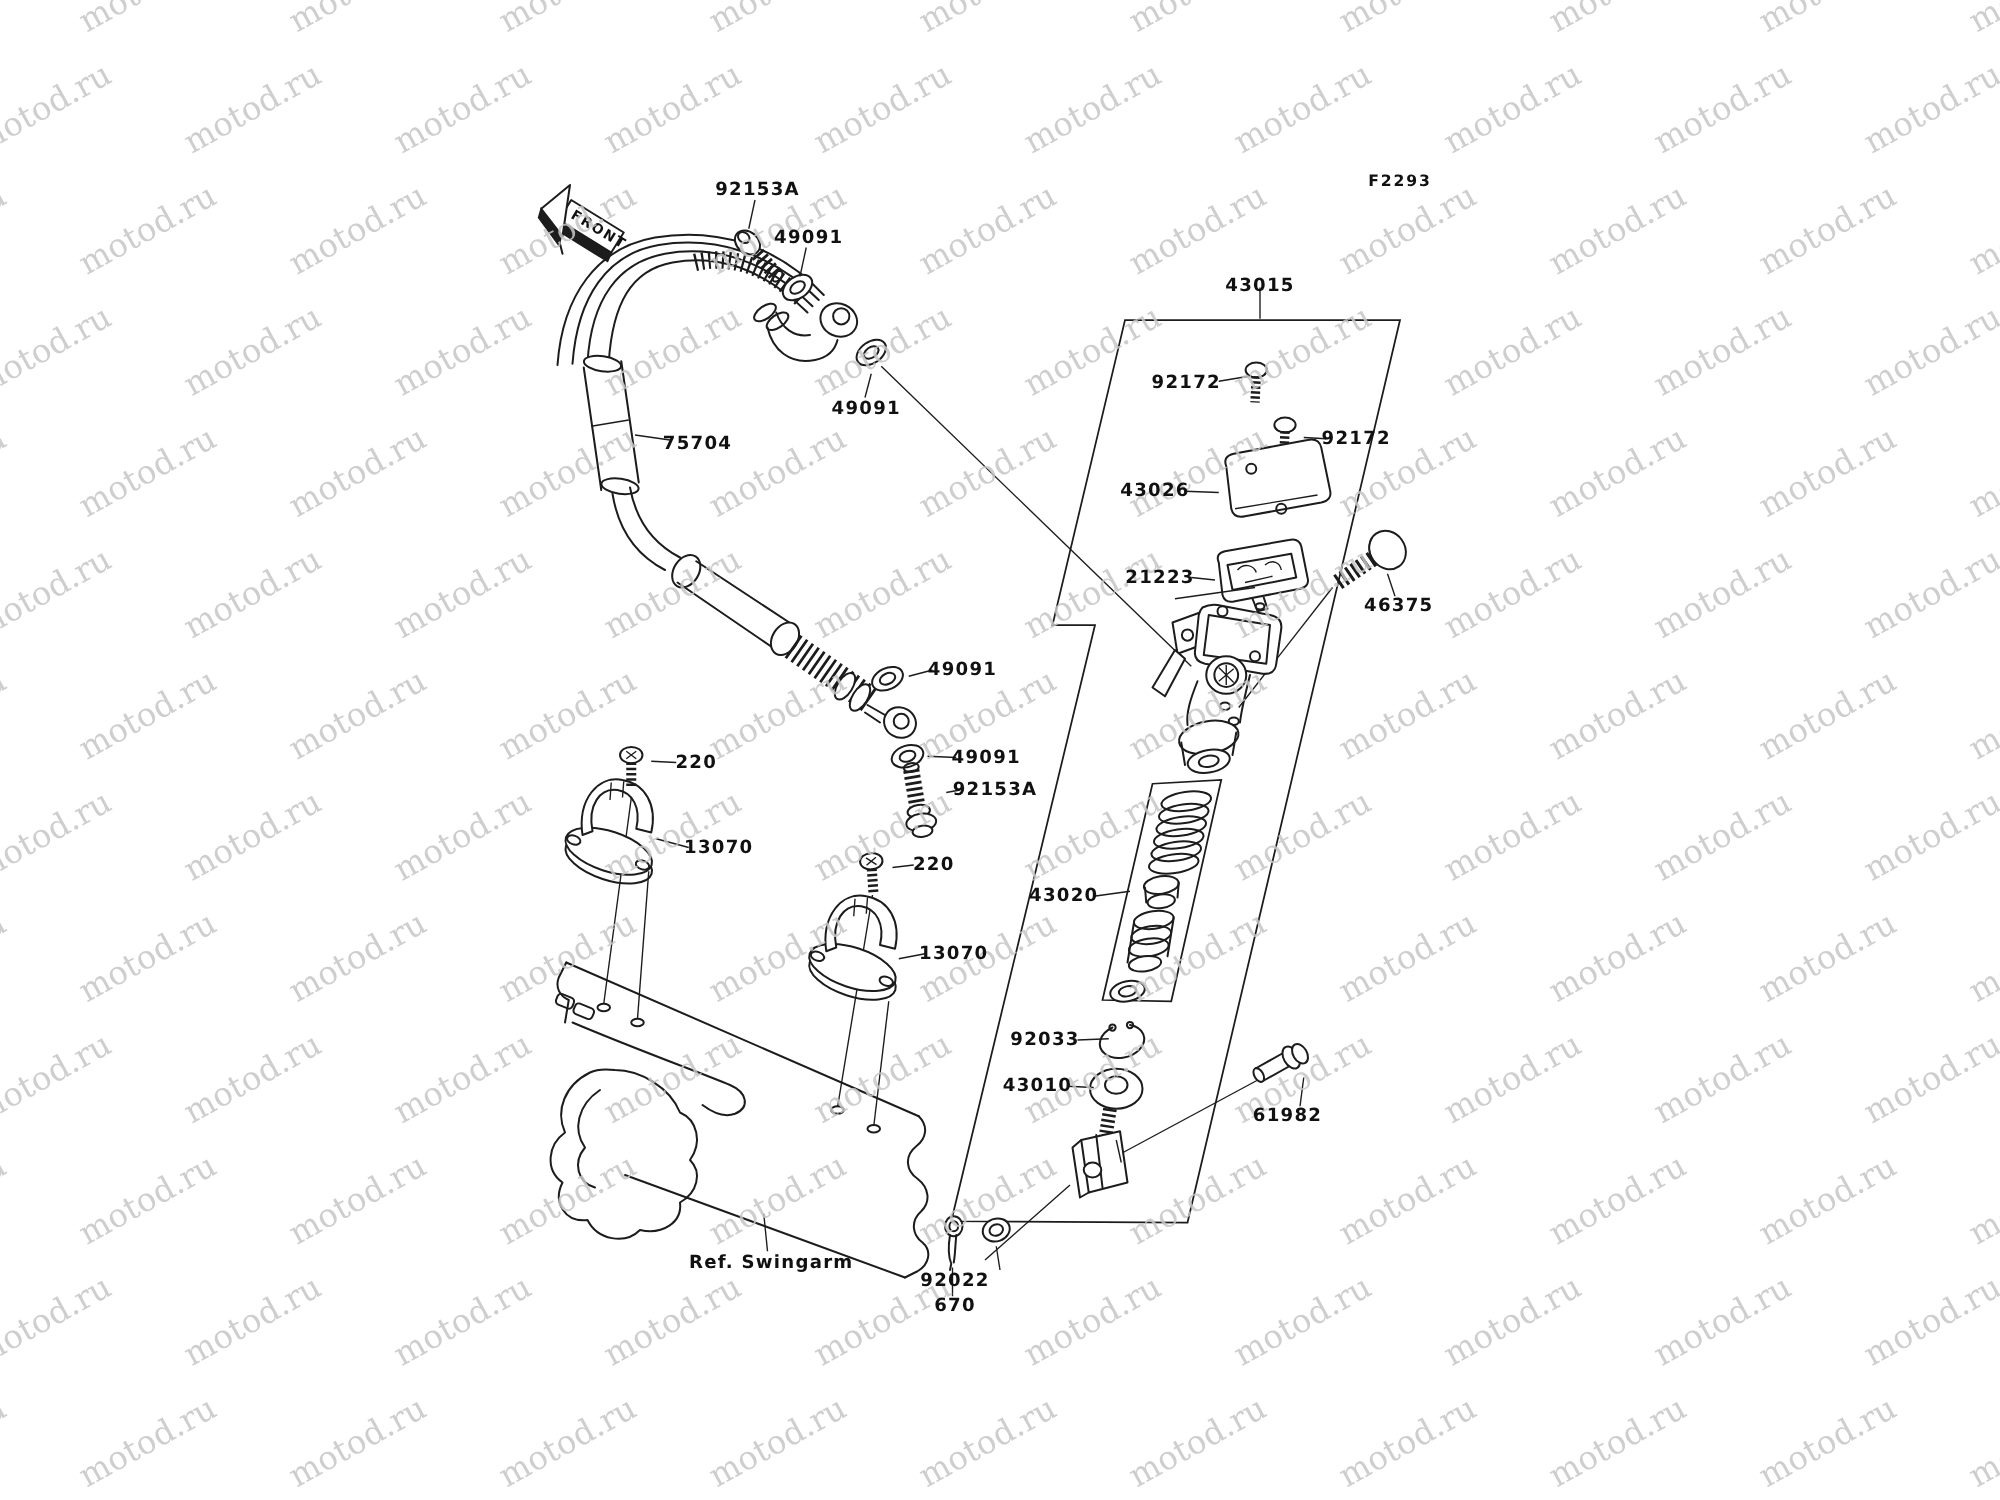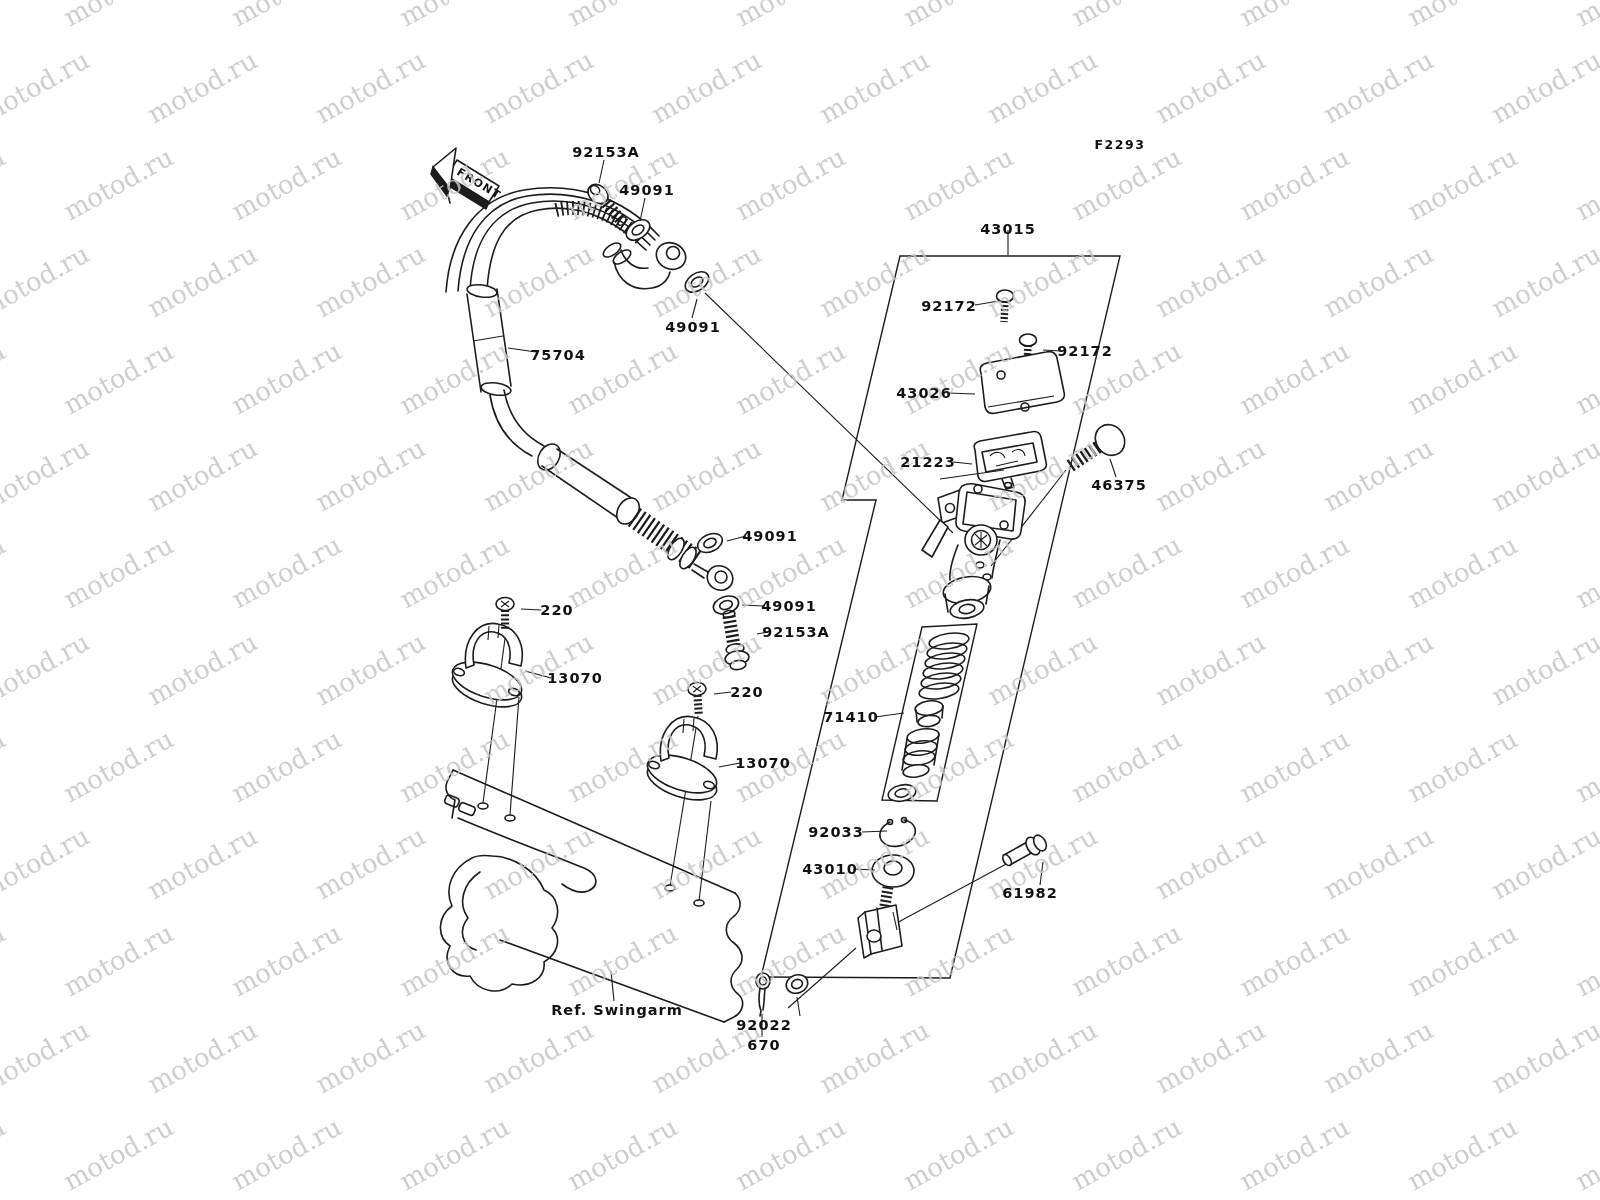--- a/index.html
+++ b/index.html
@@ -435,21 +435,21 @@
     <span class="plabel" style="left: 924px; top: 393px;">43026</span>
     <span class="plabel" style="left: 928px; top: 462px;">21223</span>
     <span class="plabel" style="left: 1119px; top: 485px;">46375</span>
     <span class="plabel" style="left: 770px; top: 536px;">49091</span>
     <span class="plabel" style="left: 789px; top: 606px;">49091</span>
     <span class="plabel" style="left: 796px; top: 632px;">92153A</span>
     <span class="plabel" style="left: 557px; top: 610px;">220</span>
     <span class="plabel" style="left: 575px; top: 678px;">13070</span>
     <span class="plabel" style="left: 747px; top: 692px;">220</span>
     <span class="plabel" style="left: 763px; top: 763px;">13070</span>
-    <span class="plabel" style="left: 851px; top: 717px;">71410</span>
+    <span class="plabel" style="left: 851px; top: 717px;">43020</span>
     <span class="plabel" style="left: 836px; top: 832px;">92033</span>
     <span class="plabel" style="left: 830px; top: 869px;">43010</span>
     <span class="plabel" style="left: 1030px; top: 893px;">61982</span>
     <span class="plabel" style="left: 764px; top: 1025px;">92022</span>
     <span class="plabel" style="left: 764px; top: 1045px;">670</span>
     <span class="plabel" style="left: 617px; top: 1010px;">Ref. Swingarm</span>
     <span class="plabel small" style="left: 1120px; top: 144px;">F2293</span>
   </div>
 
 </body></html>

